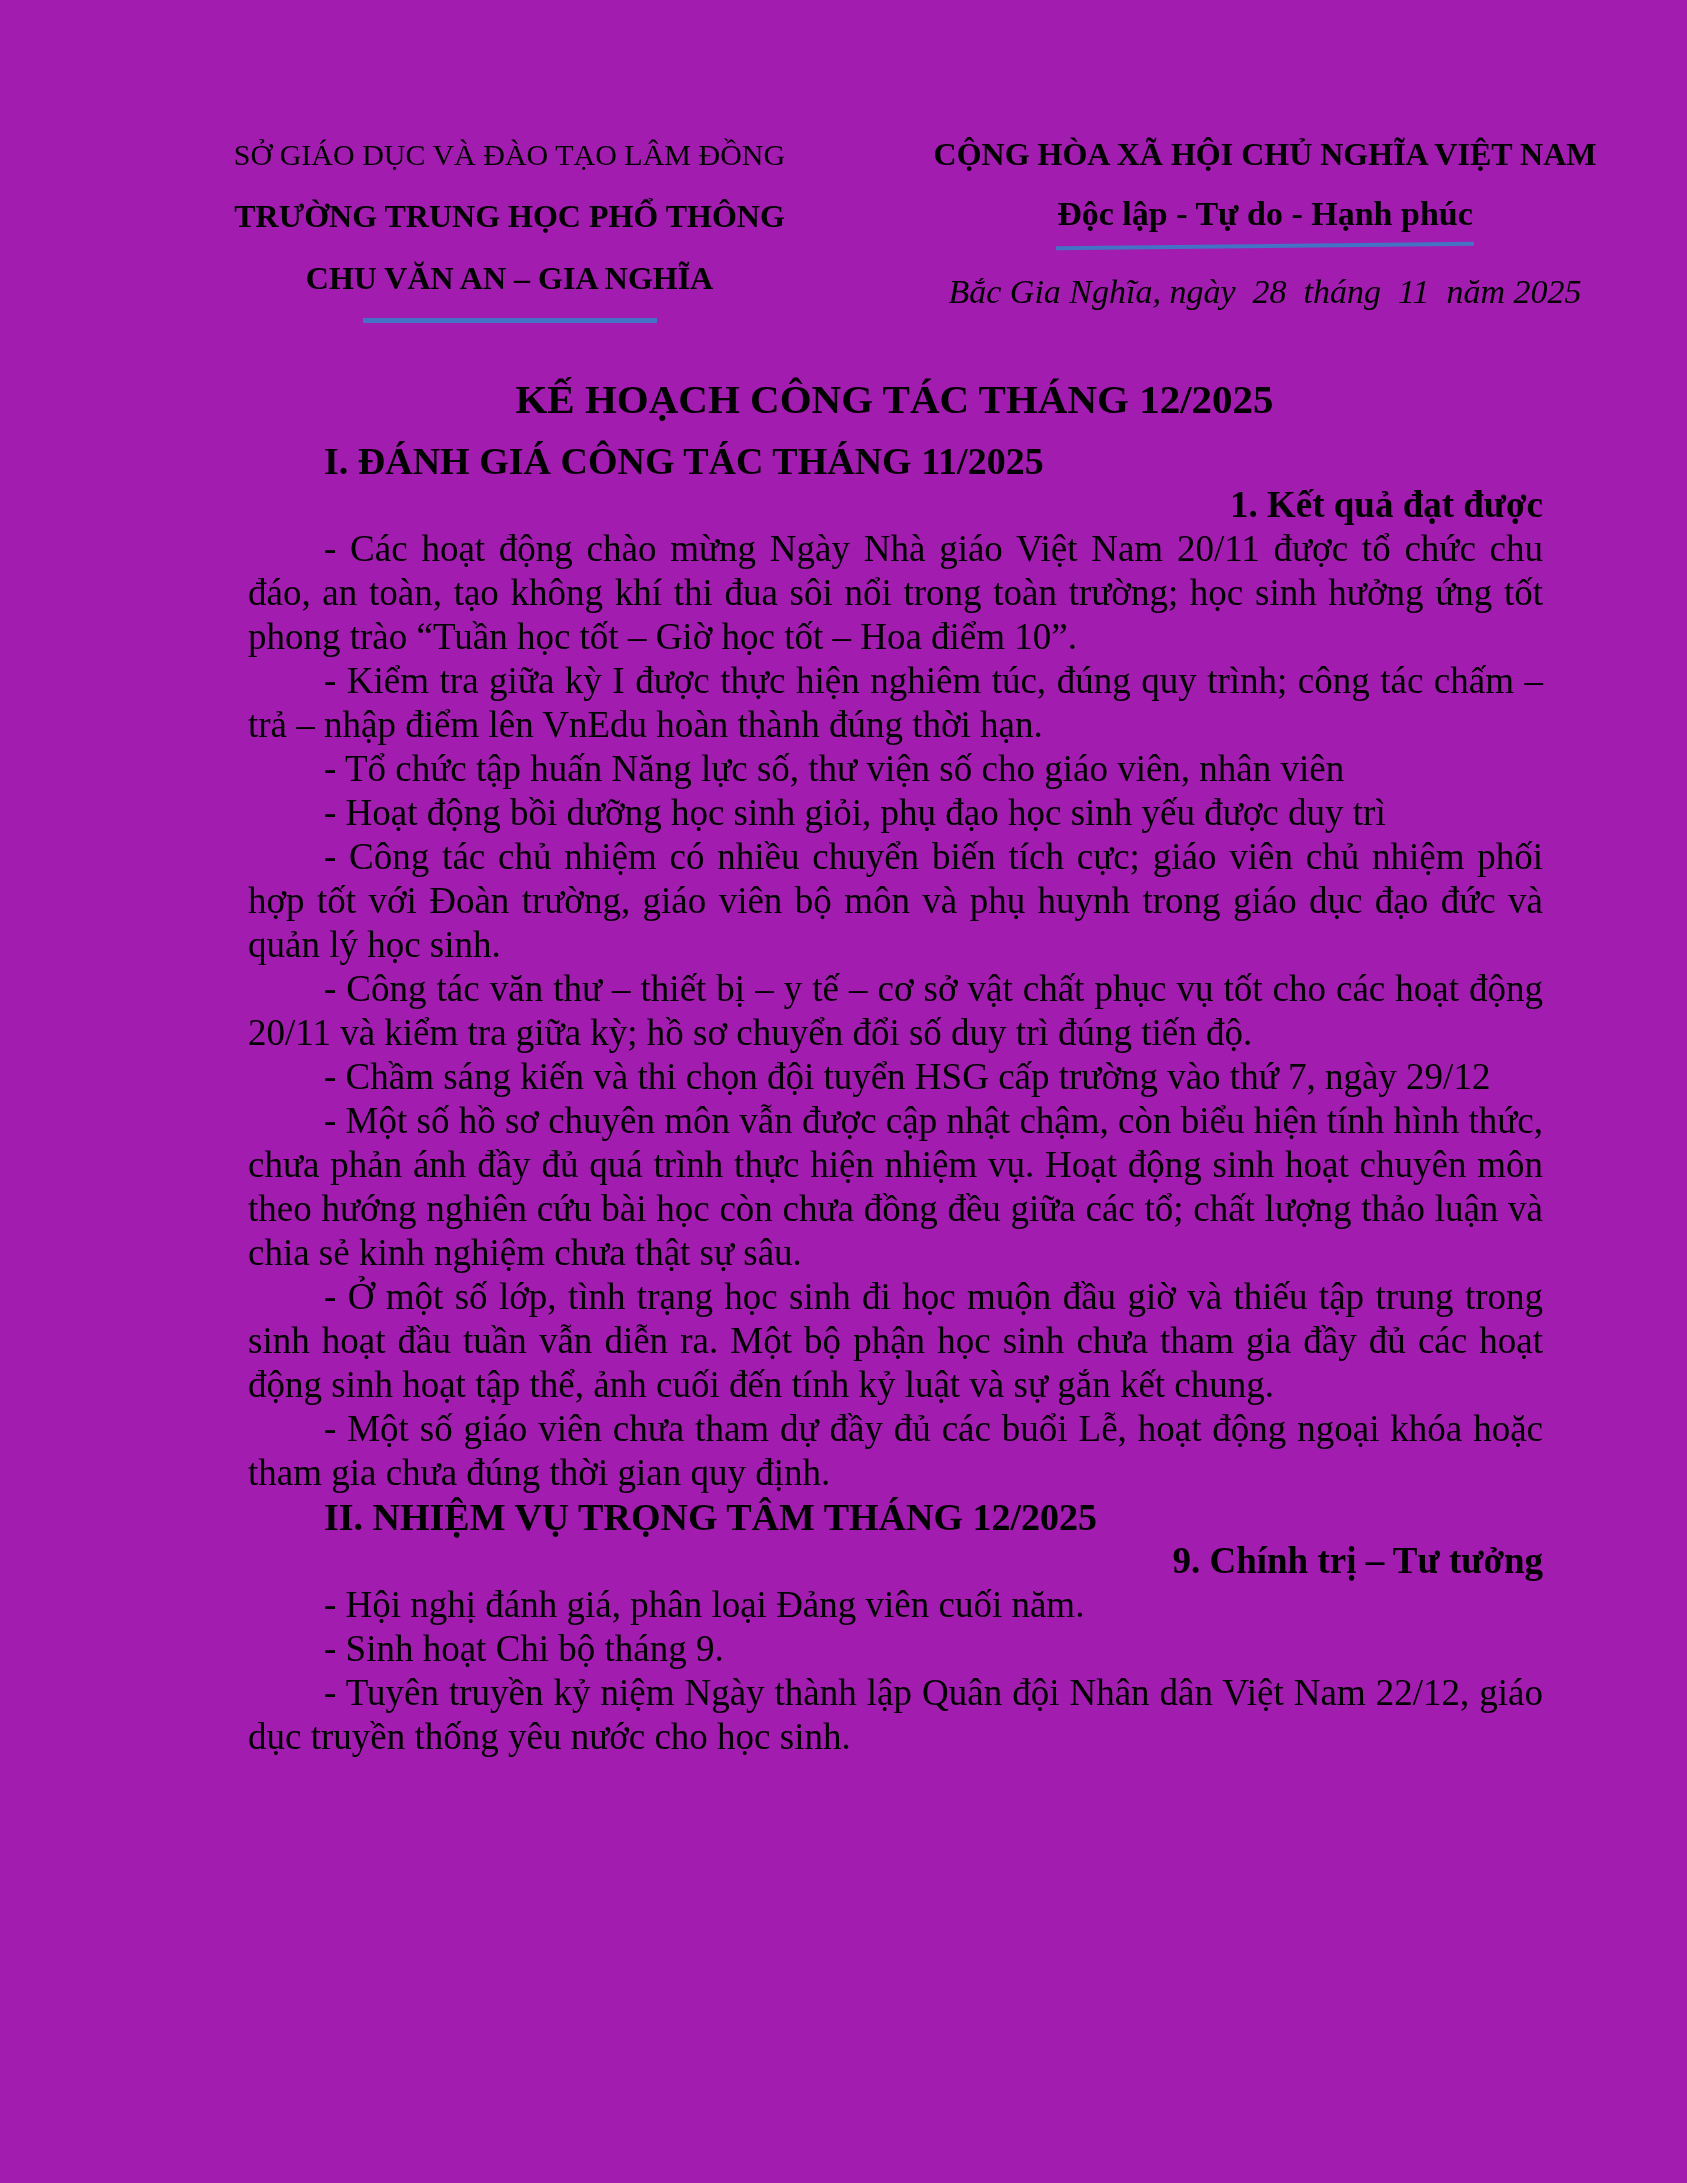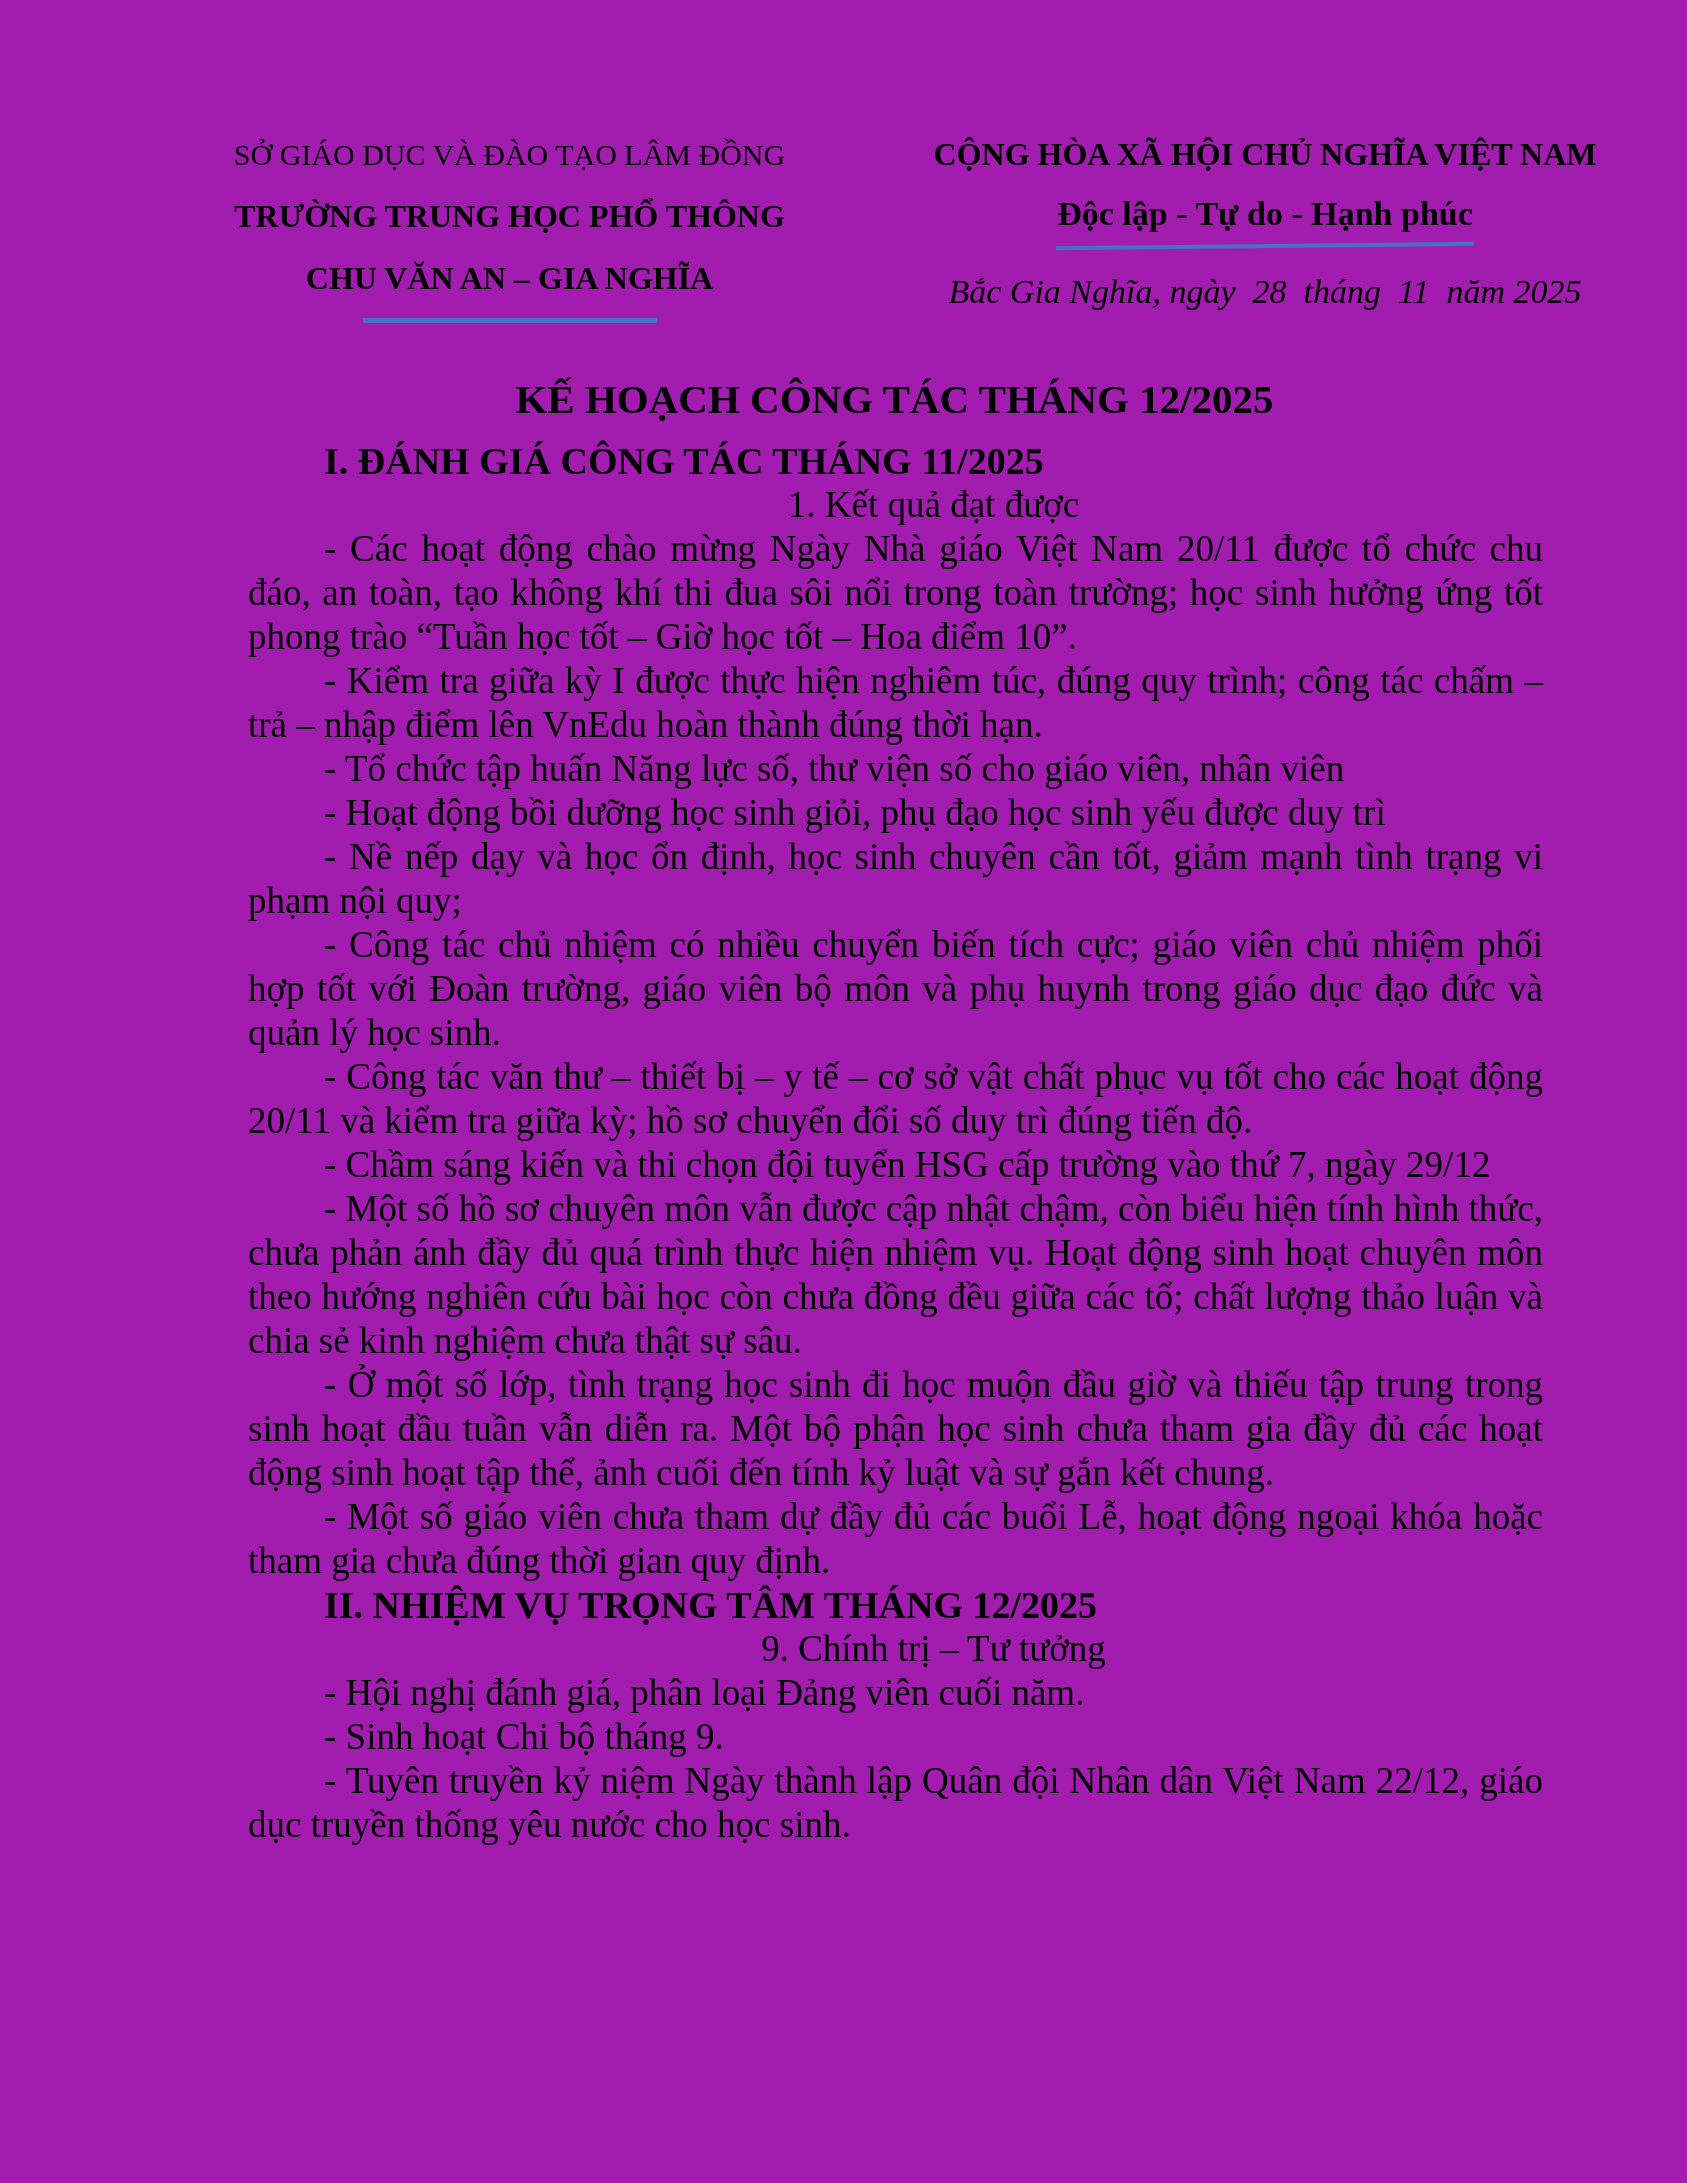--- a/index.html
+++ b/index.html
@@ -33,22 +33,22 @@
     font-size:41px;font-weight:bold;line-height:48px;
   }
   
   .content{margin:16px 146px 0 248px;width:1295px;}
   .content p{margin:0;}
   .h1{
     font-size:38px;font-weight:bold;line-height:44px;
     text-indent:76px;text-align:left;
   }
   .h2{
-    font-size:37px;font-weight:normal;line-height:44px;
-    text-indent:76px;text-align:center;
+    font-size:37px;font-weight:bold;line-height:44px;
+    text-indent:76px;text-align:right;
   }
   .para{
     font-size:37px;line-height:44px;
     text-indent:76px;text-align:justify;
   }
 </style>
 </head>
 <body>
 
 <div class="page">
@@ -73,21 +73,20 @@
 
   <div class="doc-title">KẾ HOẠCH CÔNG TÁC THÁNG 12/2025</div>
 
   <div class="content" id="doc-body">
       <p class="h1">I. ĐÁNH GIÁ CÔNG TÁC THÁNG 11/2025</p>
       <p class="h2">1. Kết quả đạt được</p>
       <p class="para">- Các hoạt động chào mừng Ngày Nhà giáo Việt Nam 20/11 được tổ chức chu đáo, an toàn, tạo không khí thi đua sôi nổi trong toàn trường; học sinh hưởng ứng tốt phong trào “Tuần học tốt – Giờ học tốt – Hoa điểm 10”.</p>
       <p class="para">- Kiểm tra giữa kỳ I được thực hiện nghiêm túc, đúng quy trình; công tác chấm – trả – nhập điểm lên VnEdu hoàn thành đúng thời hạn.</p>
       <p class="para">- Tổ chức tập huấn Năng lực số, thư viện số cho giáo viên, nhân viên</p>
       <p class="para">- Hoạt động bồi dưỡng học sinh giỏi, phụ đạo học sinh yếu được duy trì</p>
-      <p class="para">- Nề nếp dạy và học ổn định, học sinh chuyên cần tốt, giảm mạnh tình trạng vi phạm nội quy;</p>
       <p class="para">- Công tác chủ nhiệm có nhiều chuyển biến tích cực; giáo viên chủ nhiệm phối hợp tốt với Đoàn trường, giáo viên bộ môn và phụ huynh trong giáo dục đạo đức và quản lý học sinh.</p>
       <p class="para">- Công tác văn thư – thiết bị – y tế – cơ sở vật chất phục vụ tốt cho các hoạt động 20/11 và kiểm tra giữa kỳ; hồ sơ chuyển đổi số duy trì đúng tiến độ.</p>
       <p class="para">- Chầm sáng kiến và thi chọn đội tuyển HSG cấp trường vào thứ 7, ngày 29/12</p>
       <p class="para">- Một số hồ sơ chuyên môn vẫn được cập nhật chậm, còn biểu hiện tính hình thức, chưa phản ánh đầy đủ quá trình thực hiện nhiệm vụ. Hoạt động sinh hoạt chuyên môn theo hướng nghiên cứu bài học còn chưa đồng đều giữa các tổ; chất lượng thảo luận và chia sẻ kinh nghiệm chưa thật sự sâu.</p>
       <p class="para">- Ở một số lớp, tình trạng học sinh đi học muộn đầu giờ và thiếu tập trung trong sinh hoạt đầu tuần vẫn diễn ra. Một bộ phận học sinh chưa tham gia đầy đủ các hoạt động sinh hoạt tập thể, ảnh cuối đến tính kỷ luật và sự gắn kết chung.</p>
       <p class="para">- Một số giáo viên chưa tham dự đầy đủ các buổi Lễ, hoạt động ngoại khóa hoặc tham gia chưa đúng thời gian quy định.</p>
       <p class="h1">II. NHIỆM VỤ TRỌNG TÂM THÁNG 12/2025</p>
       <p class="h2">9. Chính trị – Tư tưởng</p>
       <p class="para">- Hội nghị đánh giá, phân loại Đảng viên cuối năm.</p>
       <p class="para">- Sinh hoạt Chi bộ tháng 9.</p>

